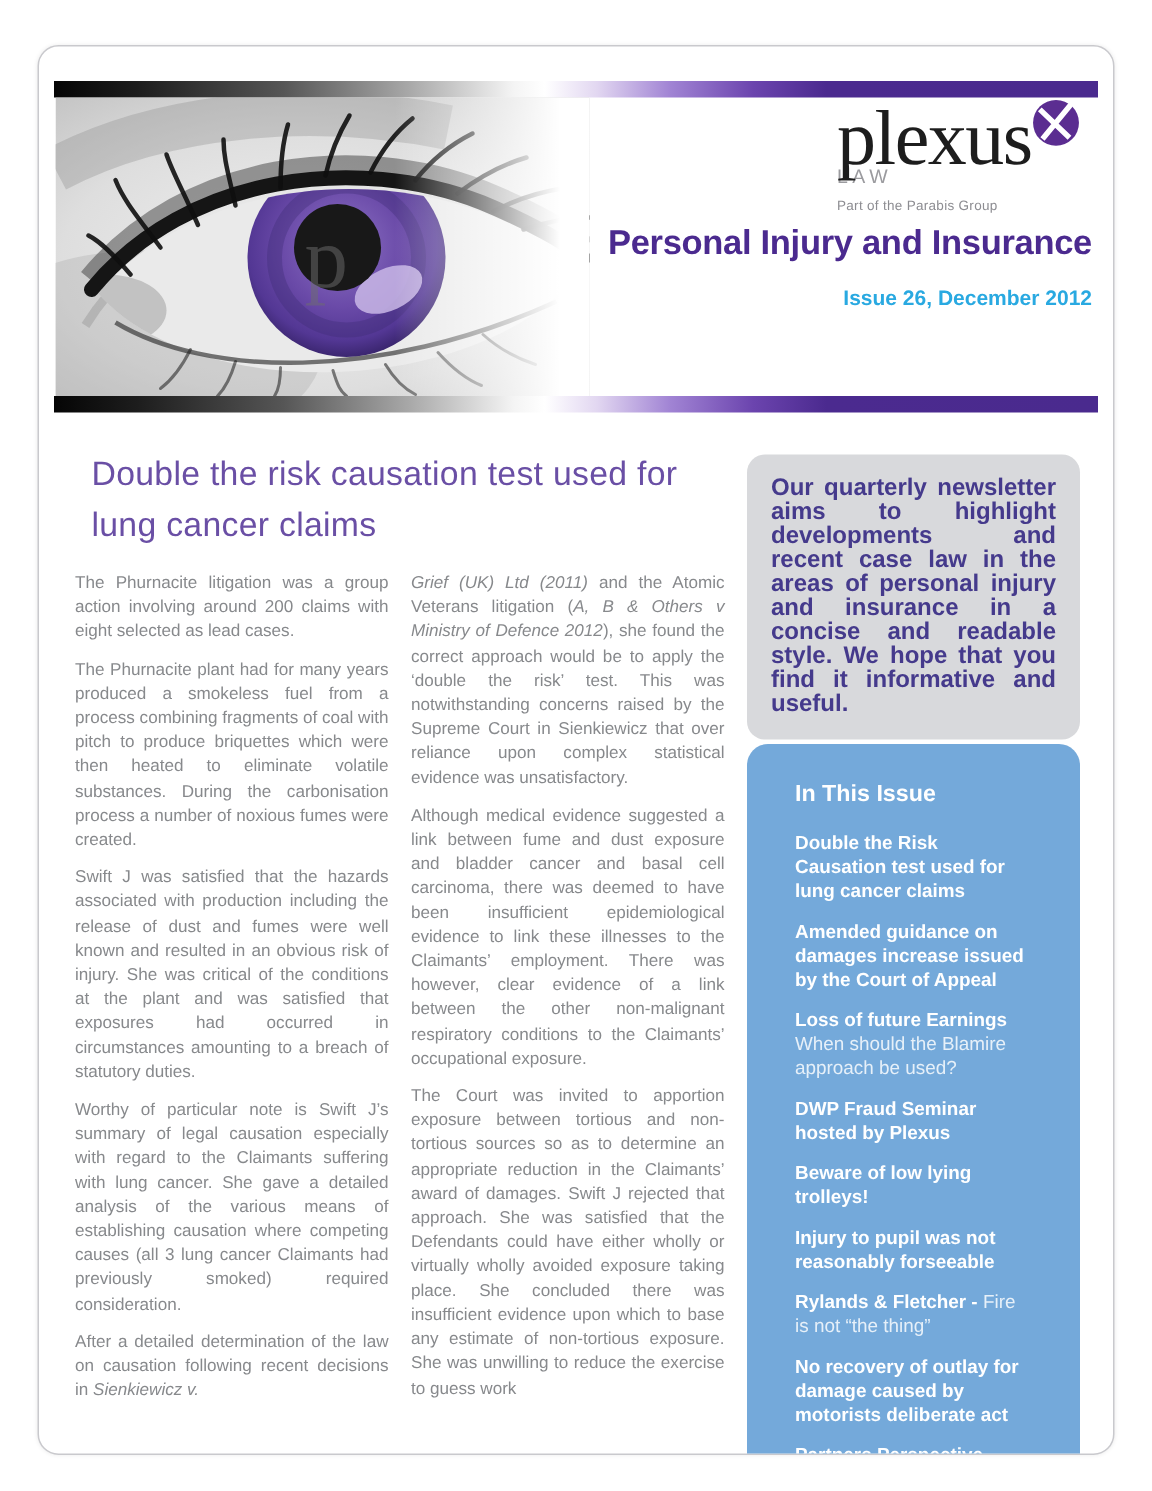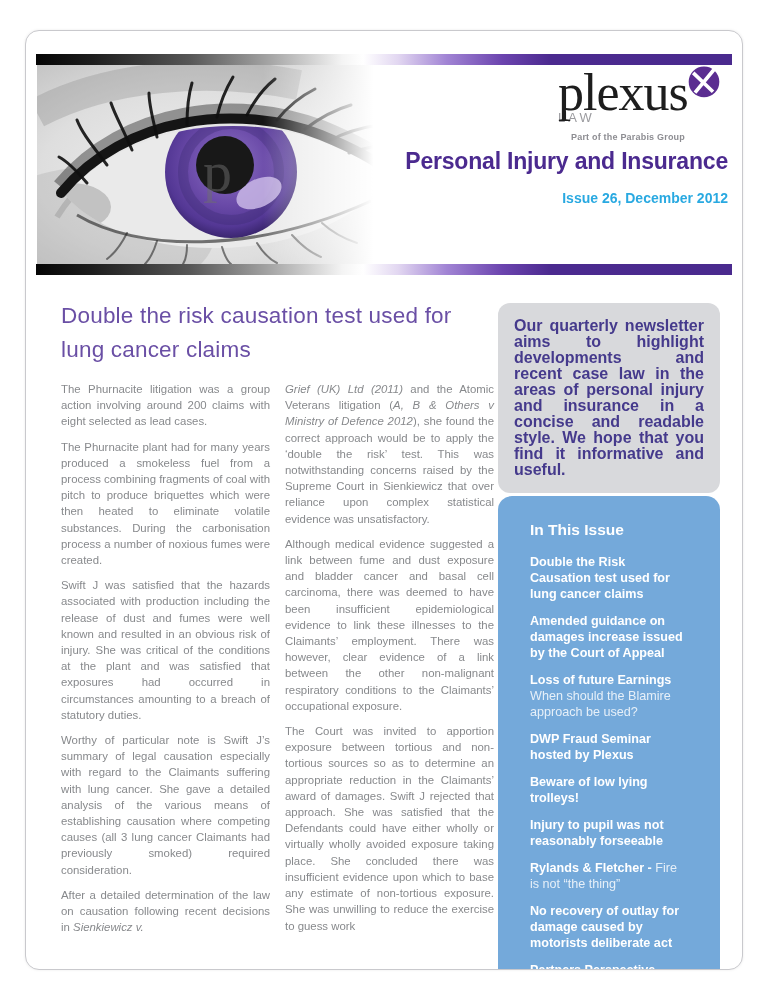--- a/index.html
+++ b/index.html
@@ -41,37 +41,37 @@
   .logo-wordmark{
     font-family:"Liberation Serif", serif;font-size:52px;line-height:40px;
     color:#1d1d1d;letter-spacing:-1px;
   }
   .logo-mark{position:absolute;right:-24px;top:-10px;width:36px;height:36px;color:var(--logo-purple);}
   .logo-law{
     text-align:left;font-size:13px;letter-spacing:3px;color:#9b9b9f;
     margin-top:-4px;padding-right:0px;
   }
   .logo-tagline{
-    font-size:9px;font-weight:bold;color:#8d8d92;margin-top:7px;text-align:center;
+    font-size:9px;font-weight:normal;color:#8d8d92;margin-top:7px;text-align:left;
     letter-spacing:0.2px;white-space:nowrap;
   }
 
   
   .masthead{position:absolute;right:14px;top:116px;text-align:right;}
   .mh-title{font-size:48px;line-height:52px;color:var(--masthead-purple);letter-spacing:-1px;}
   .mh-subtitle{font-size:23px;font-weight:bold;color:var(--accent-purple);margin-top:1px;letter-spacing:-0.2px;}
   .mh-issue{font-size:14px;font-weight:bold;color:var(--issue-blue);margin-top:15px;}
 
   
   .article-title{
     position:absolute;left:35px;top:268px;width:440px;margin:0;
     font-size:22.5px;line-height:34px;font-weight:400;
     color:var(--article-title-purple);letter-spacing:0.2px;
   }
-  .cols{position:absolute;left:35px;top:350px;width:438px;display:flex;gap:15px;}
+  .cols{position:absolute;left:24px;top:350px;width:438px;display:flex;gap:15px;}
   .col{width:209px;font-size:11.4px;line-height:16.2px;text-align:justify;color:var(--body-text);}
   .col p{margin:0 0 9px 0;}
   .col p:last-child{margin-bottom:0;}
   .col em{font-style:italic;}
 
   
   .sidebar{position:absolute;left:472px;top:272px;width:222px;}
   .intro-box{background:var(--gray-box);border-radius:12px;padding:15px 16px;}
   .intro-box p{
     margin:0;font-size:16px;line-height:16px;font-weight:bold;

